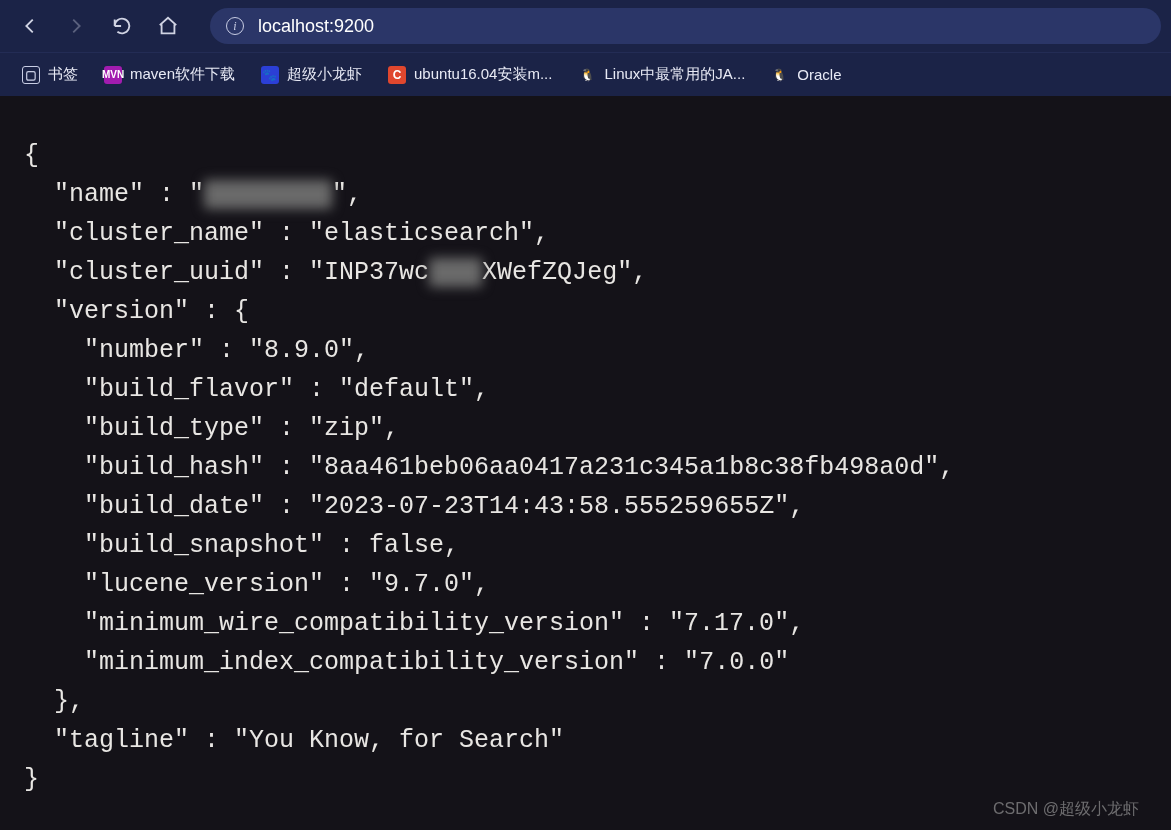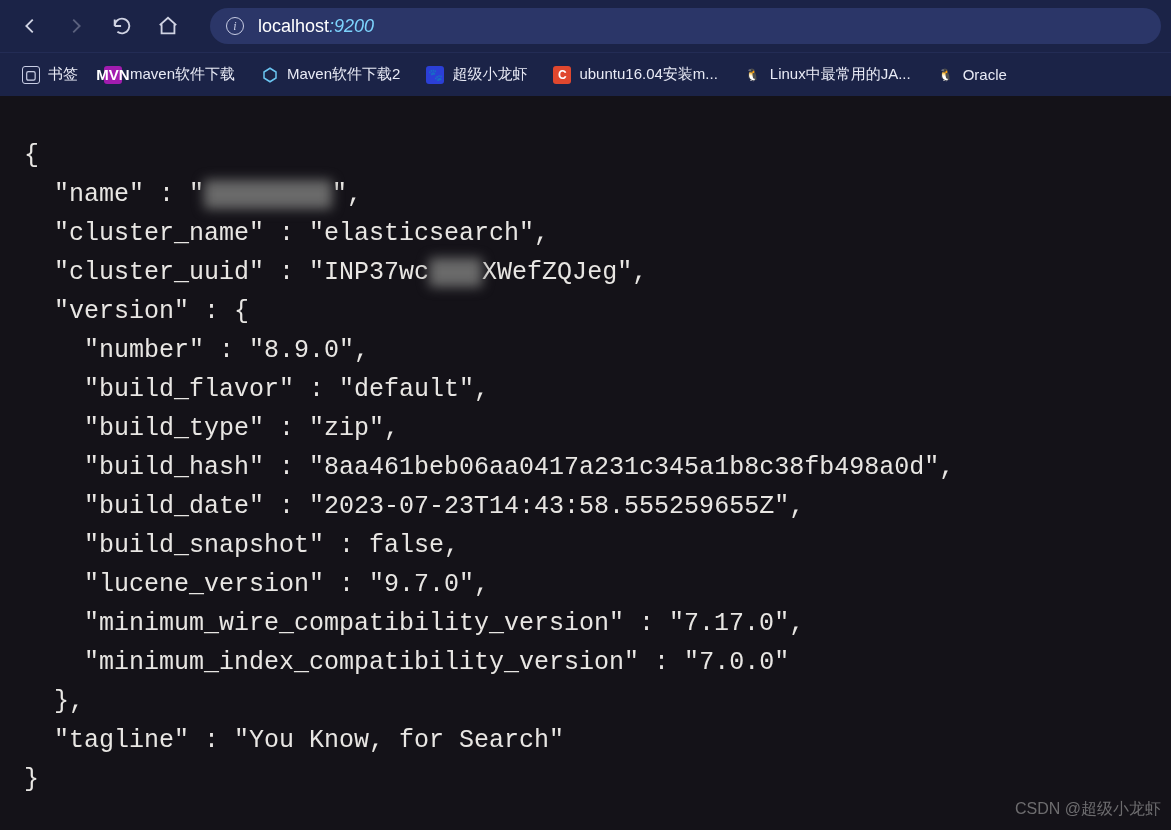--- a/index.html
+++ b/index.html
@@ -40,21 +40,21 @@
   gap: 14px;
 }
 .addr-info {
   width: 18px; height: 18px;
   border: 1.5px solid #c8cde4;
   border-radius: 50%;
   display: flex; align-items: center; justify-content: center;
   color: #c8cde4; font-size: 12px; font-style: italic; font-family: serif;
 }
 .addr-text { color: #fff; font-size: 18px; }
-.addr-text .port { color: #7dd3fc; font-style: italic; }
+.addr-text .port { color: #ffffff; }
 .bookmarks {
   height: 44px;
   background: #1b2347;
   display: flex;
   align-items: center;
   padding: 0 10px;
   gap: 2px;
   border-top: 1px solid #232c55;
 }
 .bm-item {
@@ -84,21 +84,21 @@
 }
 .blur {
   filter: blur(6px);
   background: #6a6a6a;
   color: #6a6a6a;
   padding: 0 4px;
   border-radius: 3px;
 }
 .watermark {
   position: absolute;
-  right: 10px;
+  right: 32px;
   bottom: 10px;
   color: #a8a8a8;
   font-size: 16px;
   opacity: 0.6;
 }
 </style>
 </head>
 <body>
 
 <div class="toolbar">
@@ -129,30 +129,22 @@
     </div>
   </div>
 </div>
 
 <div class="bookmarks">
   <div class="bm-item">
     <span class="bm-icon" style="border:1.5px solid #c8cde4;color:#c8cde4">▢</span>
     <span>书签</span>
   </div>
   <div class="bm-item">
-    <span class="bm-icon" style="background:#a21caf;color:#fff;font-size:15px">MVN</span>
+    <span class="bm-icon" style="background:#a21caf;color:#fff;font-size:10px">MVN</span>
     <span>maven软件下载</span>
-  </div>
-  <div class="bm-item">
-    <span class="bm-icon">
-      <svg width="18" height="18" viewBox="0 0 24 24">
-          <polygon points="12,3 20,8 20,16 12,21 4,16 4,8" fill="none" stroke="#6bc5f2" stroke-width="2"></polygon>
-        </svg>
-    </span>
-    <span>Maven软件下载2</span>
   </div>
   <div class="bm-item">
     <span class="bm-icon" style="background:#2b3fd6;color:#fff">🐾</span>
     <span>超级小龙虾</span>
   </div>
   <div class="bm-item">
     <span class="bm-icon" style="background:#e0472e;color:#fff">C</span>
     <span>ubuntu16.04安装m...</span>
   </div>
   <div class="bm-item">

